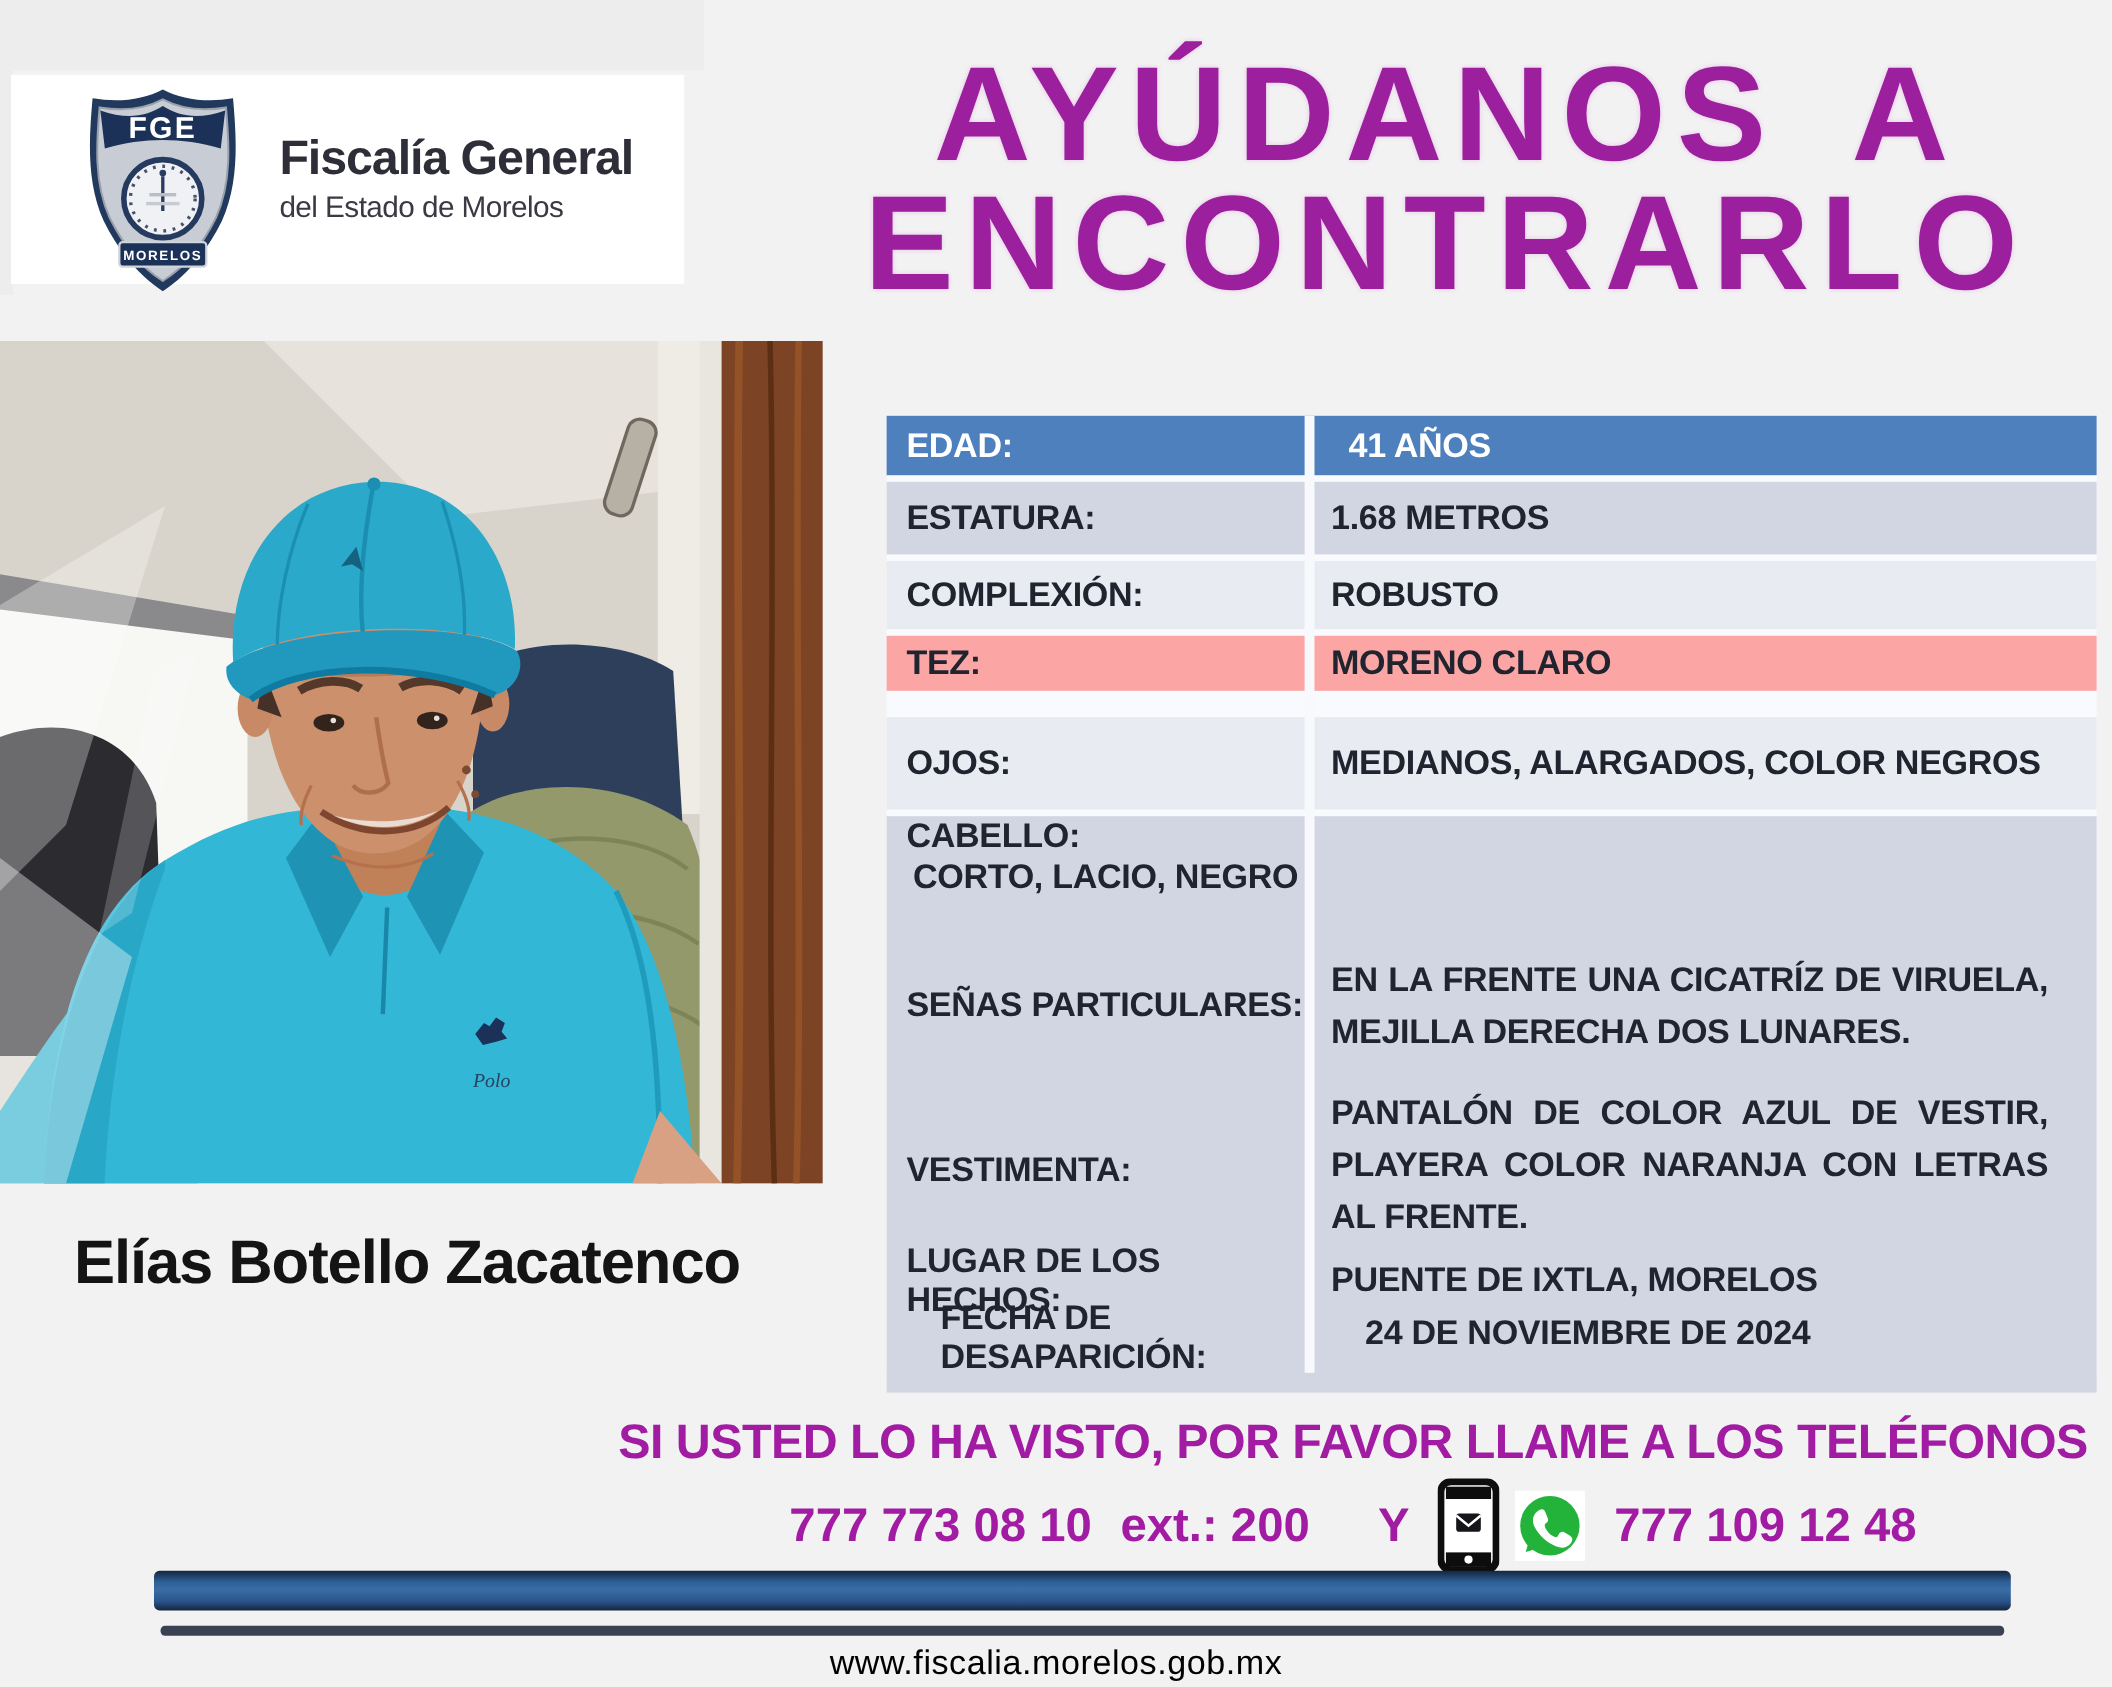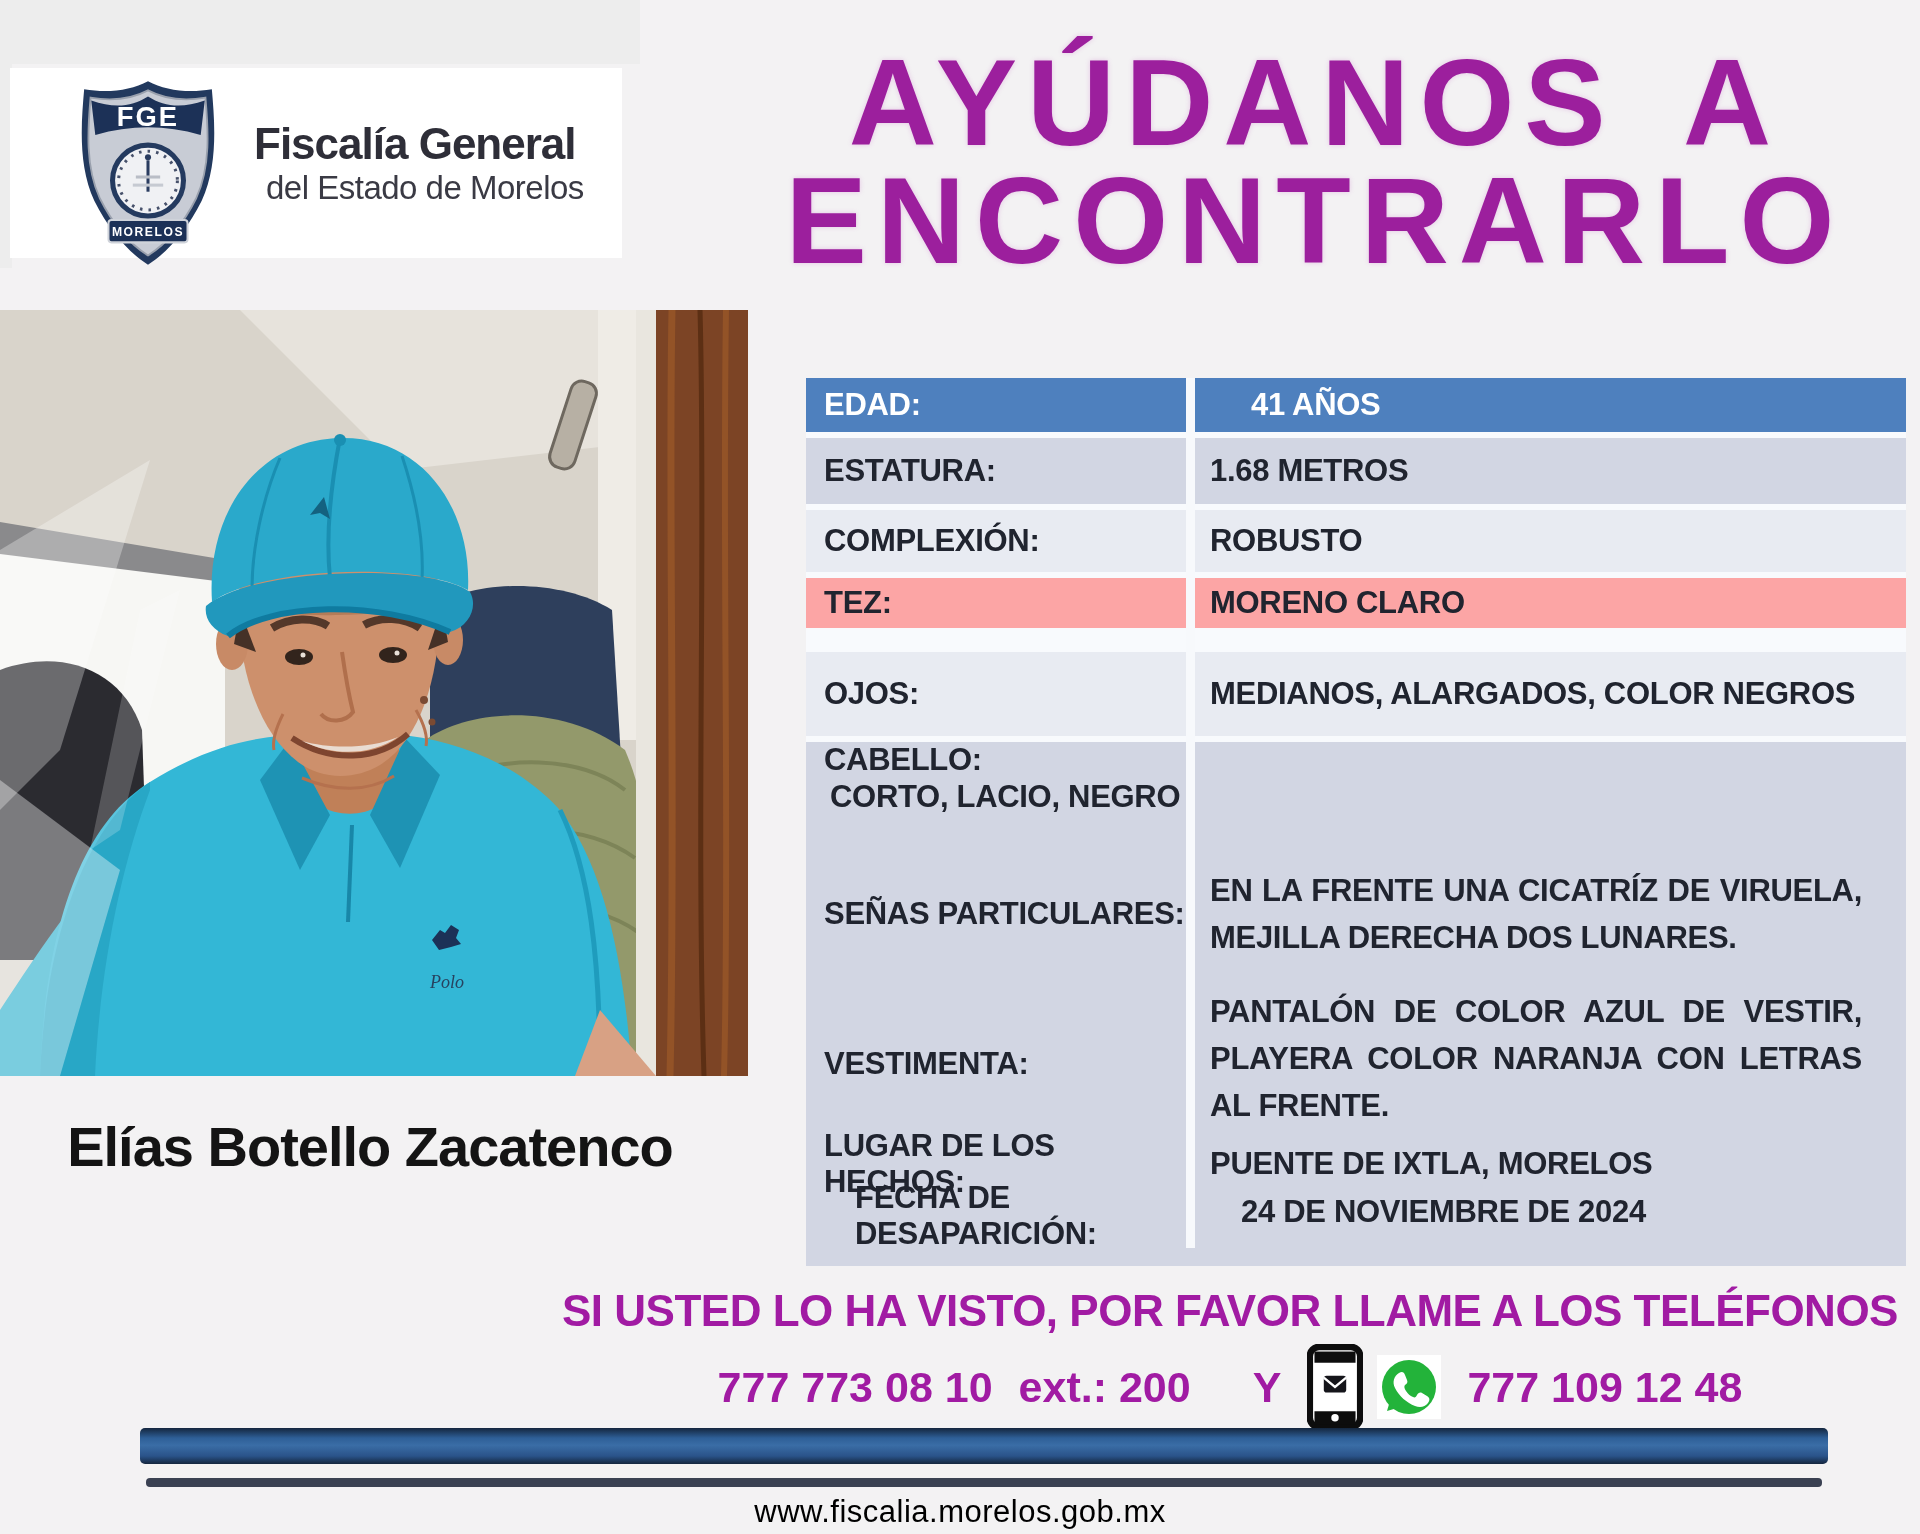--- a/index.html
+++ b/index.html
@@ -7,42 +7,42 @@
        font-family:"Liberation Sans", sans-serif;position:relative;}
   .poster{position:absolute;inset:0;}
   .top-strip{position:absolute;left:0;top:0;width:640px;height:64px;background:#ededed;}
   .left-strip{position:absolute;left:0;top:0;width:12px;height:268px;background:#ededed;}
 
   
   .logo-box{position:absolute;left:10px;top:68px;width:612px;height:190px;background:#ffffff;overflow:visible;}
   .badge{position:absolute;left:62px;top:8px;}
   .org-name{position:absolute;left:244px;top:52px;width:370px;color:#2e2e38;}
   .org1{font-size:44px;font-weight:bold;letter-spacing:-1px;line-height:48px;}
-  .org2{font-size:33px;font-weight:normal;color:#3a3a44;letter-spacing:-0.5px;line-height:40px;margin-left:12px;}
+  .org2{font-size:27px;font-weight:normal;color:#3a3a44;letter-spacing:-0.5px;line-height:40px;}
 
   
   .title{position:absolute;left:710px;top:44px;width:1210px;text-align:center;
          color:#9c1f9d;font-weight:bold;font-size:122px;line-height:118px;
          letter-spacing:10px;word-spacing:28px;
          text-shadow:0 0 5px rgba(195,90,195,0.30);}
 
   
   .photo{position:absolute;left:0;top:310px;width:748px;height:766px;}
 
   
   .person-name{position:absolute;left:0;top:1114px;width:740px;text-align:center;
                font-size:56px;font-weight:bold;color:#141414;letter-spacing:-1px;}
 
   
   .detail-table{position:absolute;left:806px;top:378px;width:1100px;height:870px;background:#f8fafd;}
   .divider-v{position:absolute;left:380px;top:0;width:9px;height:870px;background:#f7f9fc;z-index:5;}
   .trow{display:flex;margin-bottom:6px;font-size:31px;font-weight:bold;color:#20242f;letter-spacing:-0.3px;}
   .trow .lbl{width:380px;padding-left:18px;display:flex;align-items:center;box-sizing:border-box;}
   .trow .val{flex:1;padding-left:24px;padding-right:40px;display:flex;align-items:center;}
-  .r-edad{height:54px;background:#4e80be;color:#ffffff;gap:25px;}
+  .r-edad{height:54px;background:#4e80be;color:#ffffff;}
   .r-edad .val{padding-left:40px;}
   .r-estatura{height:66px;background:#d2d6e3;}
   .r-complexion{height:62px;background:#e8ebf2;}
   .r-tez{height:50px;background:#fca5a5;}
   .r-ojos{height:84px;background:#e8ebf2;margin-top:24px;}
   .block{position:relative;background:#d2d6e3;height:524px;font-size:31px;font-weight:bold;color:#20242f;letter-spacing:-0.3px;}
   .sub{position:absolute;left:0;right:0;display:flex;}
   .sub .lbl{width:380px;padding-left:18px;display:flex;align-items:center;box-sizing:border-box;}
   .sub .val{flex:1;padding:0 44px 0 24px;display:flex;align-items:center;}
   .s-cabello{top:0;height:74px;flex-direction:column;}

